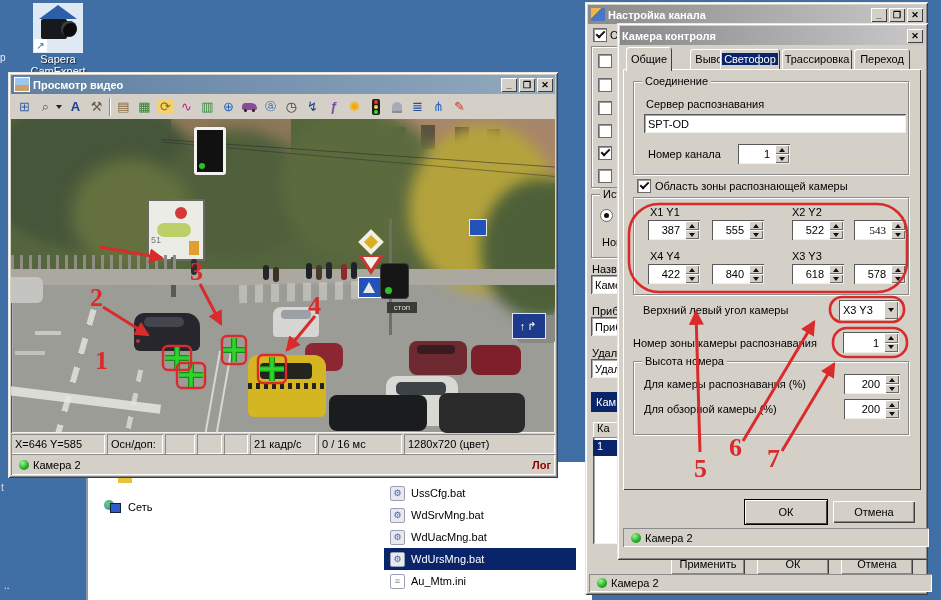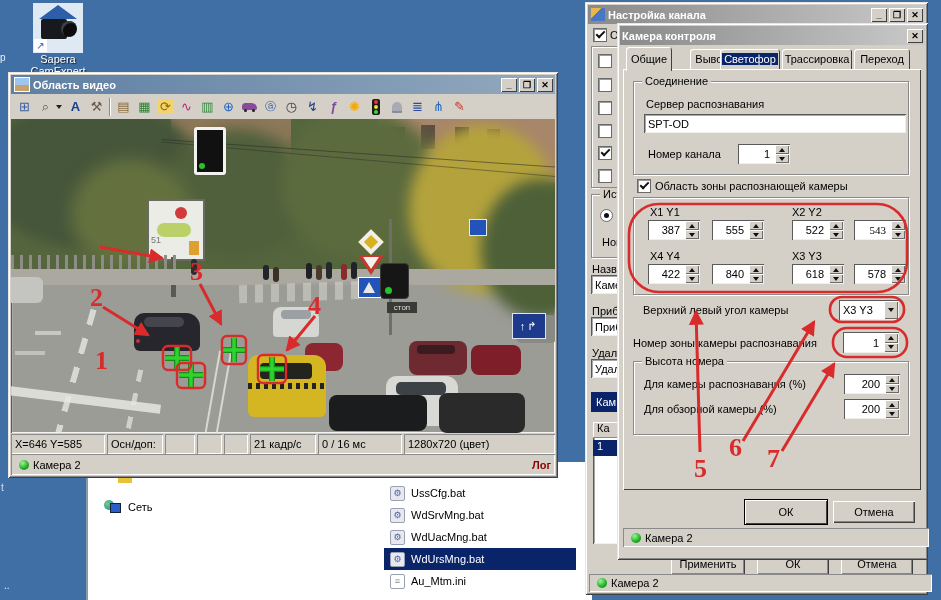--- a/index.html
+++ b/index.html
@@ -116,21 +116,21 @@
       <div class="frow">
         <span class="file-ico" style="background:#fff;color:#888;">≡</span>
         <span>Au_Mtm.ini</span>
       </div>
     </div>
   </div>
 
   <div class="abs win" style="left:8px;top:72px;width:550px;height:406px;z-index:2;">
     <div class="tbar blue">
       <span class="tico" style="background:linear-gradient(#9cc6ee 55%,#caa06a 45%);border:1px solid #fff;"></span>
-      <span>Область видео</span>
+      <span>Просмотр видео</span>
       <span class="wbtns">
         <span class="wb">_</span>
         <span class="wb">❐</span>
         <span class="wb">✕</span>
       </span>
     </div>
 
     <div class="abs" style="left:3px;top:22px;right:3px;height:25px;display:flex;align-items:center;padding-left:3px;">
       <span class="tbi" style="color:#3a5f9e;">⊞</span>
       <span class="tbi" style="color:#555;">⌕</span>

